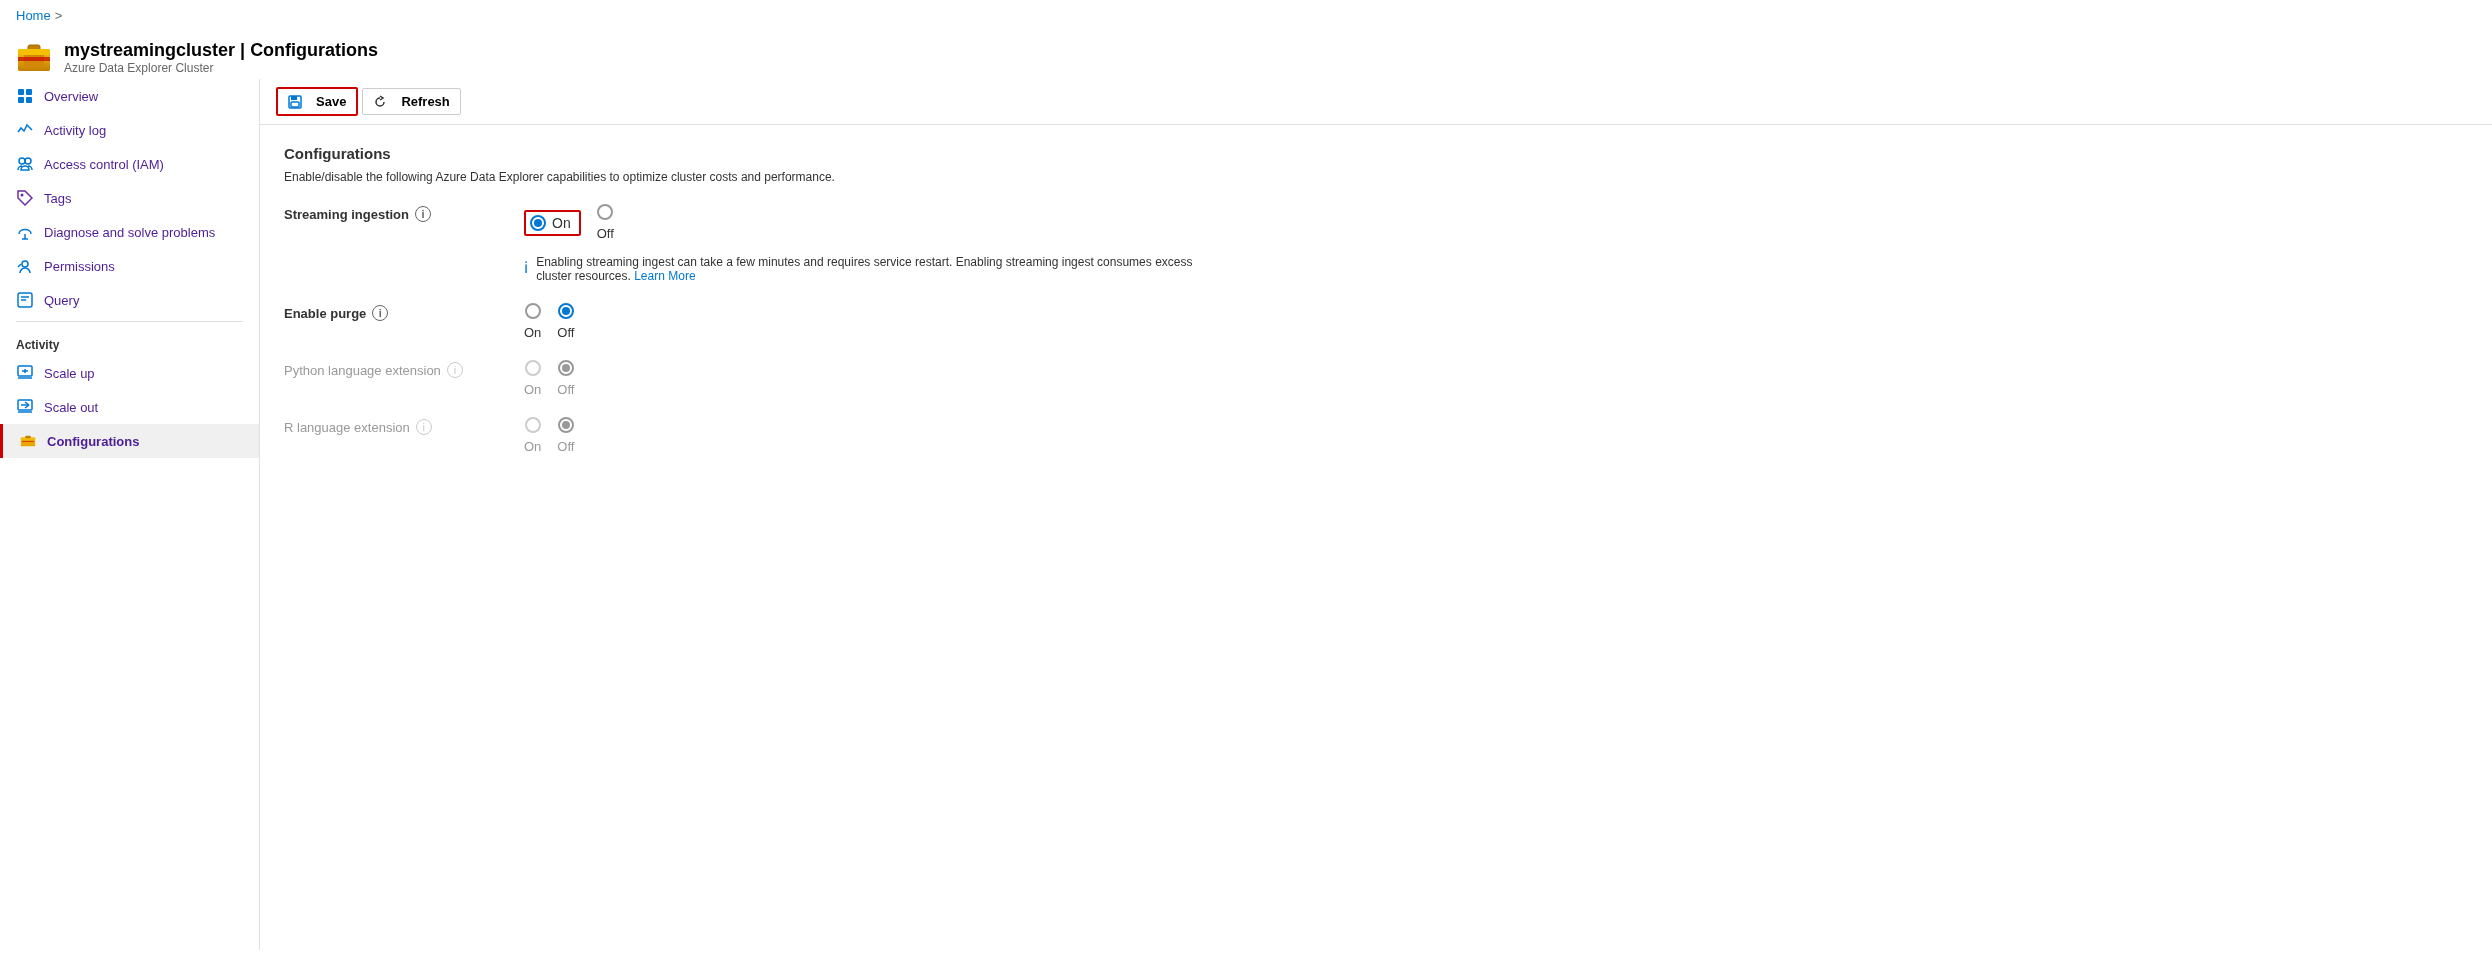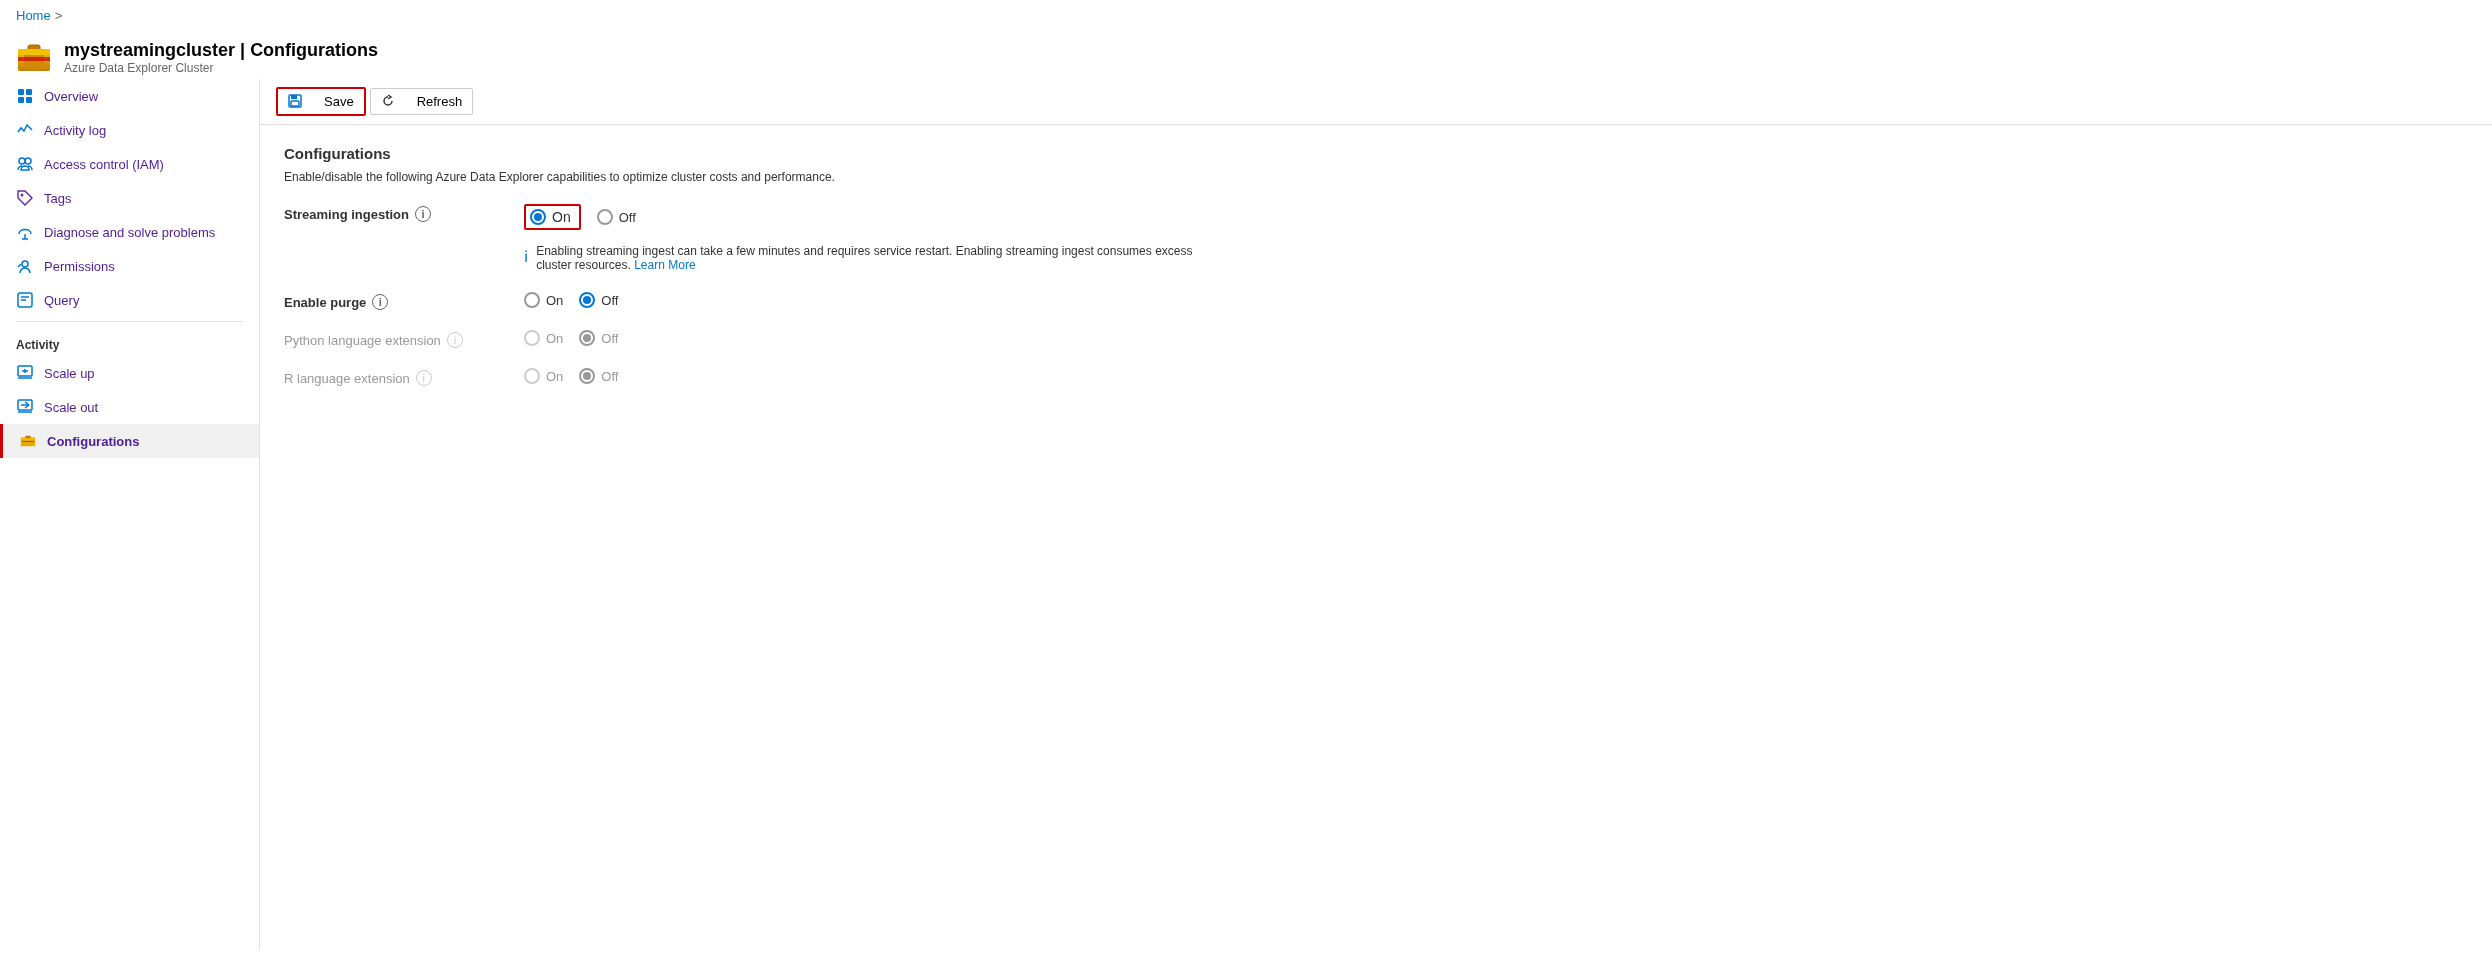--- a/index.html
+++ b/index.html
@@ -129,28 +129,29 @@
     
     .toolbar {
       display: flex;
       align-items: center;
       padding: 8px 16px;
       gap: 4px;
       border-bottom: 1px solid #e0e0e0;
     }
     .toolbar-btn {
       display: flex;
-      align-items: flex-start;
-      gap: 22px;
+      align-items: flex-end;
+      gap: 14px;
       padding: 5px 10px;
       border: 1px solid #ccc;
       background: #fff;
       cursor: pointer;
       font-size: 13px;
       border-radius: 2px;
+      font-weight: bold;
     }
     .toolbar-btn.highlighted {
       border: 2px solid #c00;
     }
 
     
     .content-area {
       padding: 20px 24px;
     }
     .content-title {
@@ -191,20 +192,21 @@
       display: flex;
       align-items: center;
       gap: 16px;
     }
     .radio-option {
       display: flex;
       align-items: center;
       gap: 6px;
       font-size: 13px;
       cursor: pointer;
+      flex-direction: column;
     }
     .radio-option.disabled { color: #999; cursor: default; }
     .radio-btn {
       width: 16px;
       height: 16px;
       border-radius: 50%;
       border: 2px solid #999;
       display: flex;
       align-items: center;
       justify-content: center;

